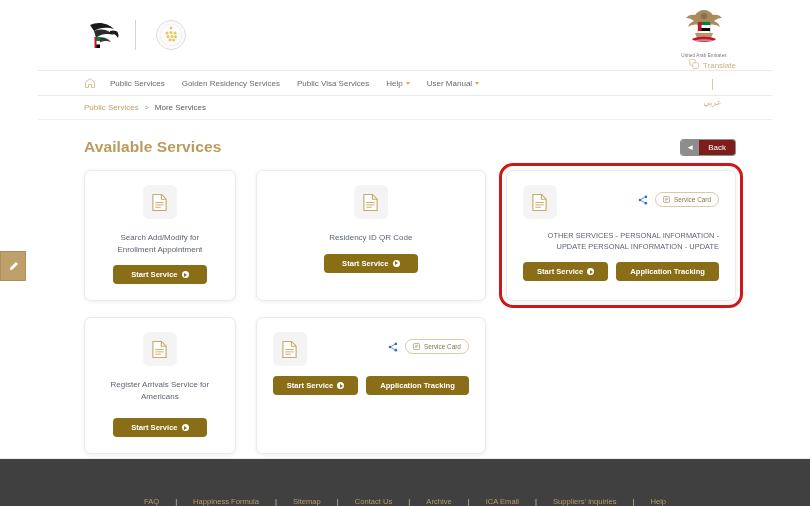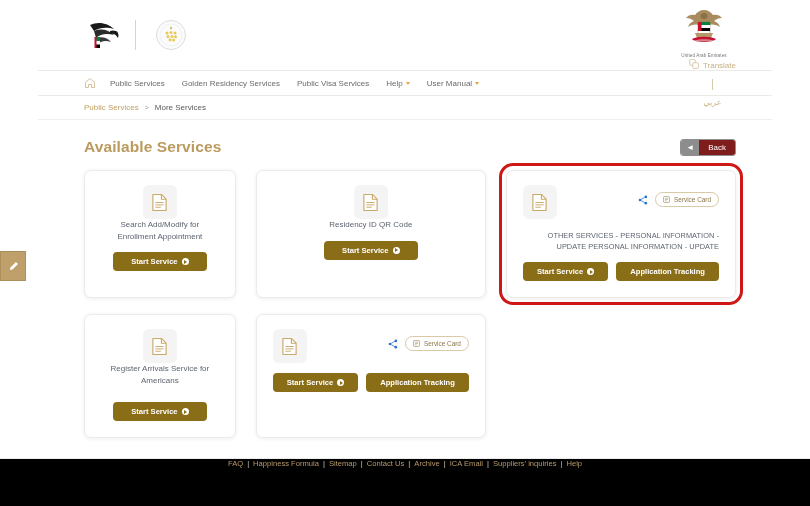--- a/index.html
+++ b/index.html
@@ -256,20 +256,21 @@
     font-size: 6.4px;
     color: #8a7647;
     background: #ffffff;
     cursor: pointer;
     white-space: nowrap;
   }
 
   .card-desc-center {
     font-size: 8px;
     color: #5d6470;
+    margin-top: 13px;
     line-height: 1.45;
   }
   .card-desc {
     font-size: 7.4px;
     color: #5d6470;
     line-height: 1.5;
     margin-top: 11px;
     letter-spacing: .05px;
     text-align: right;
   }
@@ -314,26 +315,26 @@
   }
   .btn-start-wide { padding: 5px 18px; }
 
   
   .footer {
     position: absolute;
     left: 0;
     bottom: 0;
     width: 810px;
     height: 48px;
-    background: #000000;
+    background: #404040;
     border-top: 1px solid #ececec;
     display: flex;
-    align-items: flex-start;
+    align-items: flex-end;
     justify-content: center;
-    gap: 4px;
+    gap: 16px;
   }
   .footer-link {
     font-size: 7.6px;
     color: #b79a6b;
     cursor: pointer;
     white-space: nowrap;
   }
   .footer-sep { font-size: 7.6px; color: #d7c8ab; }
 </style>
 </head>

